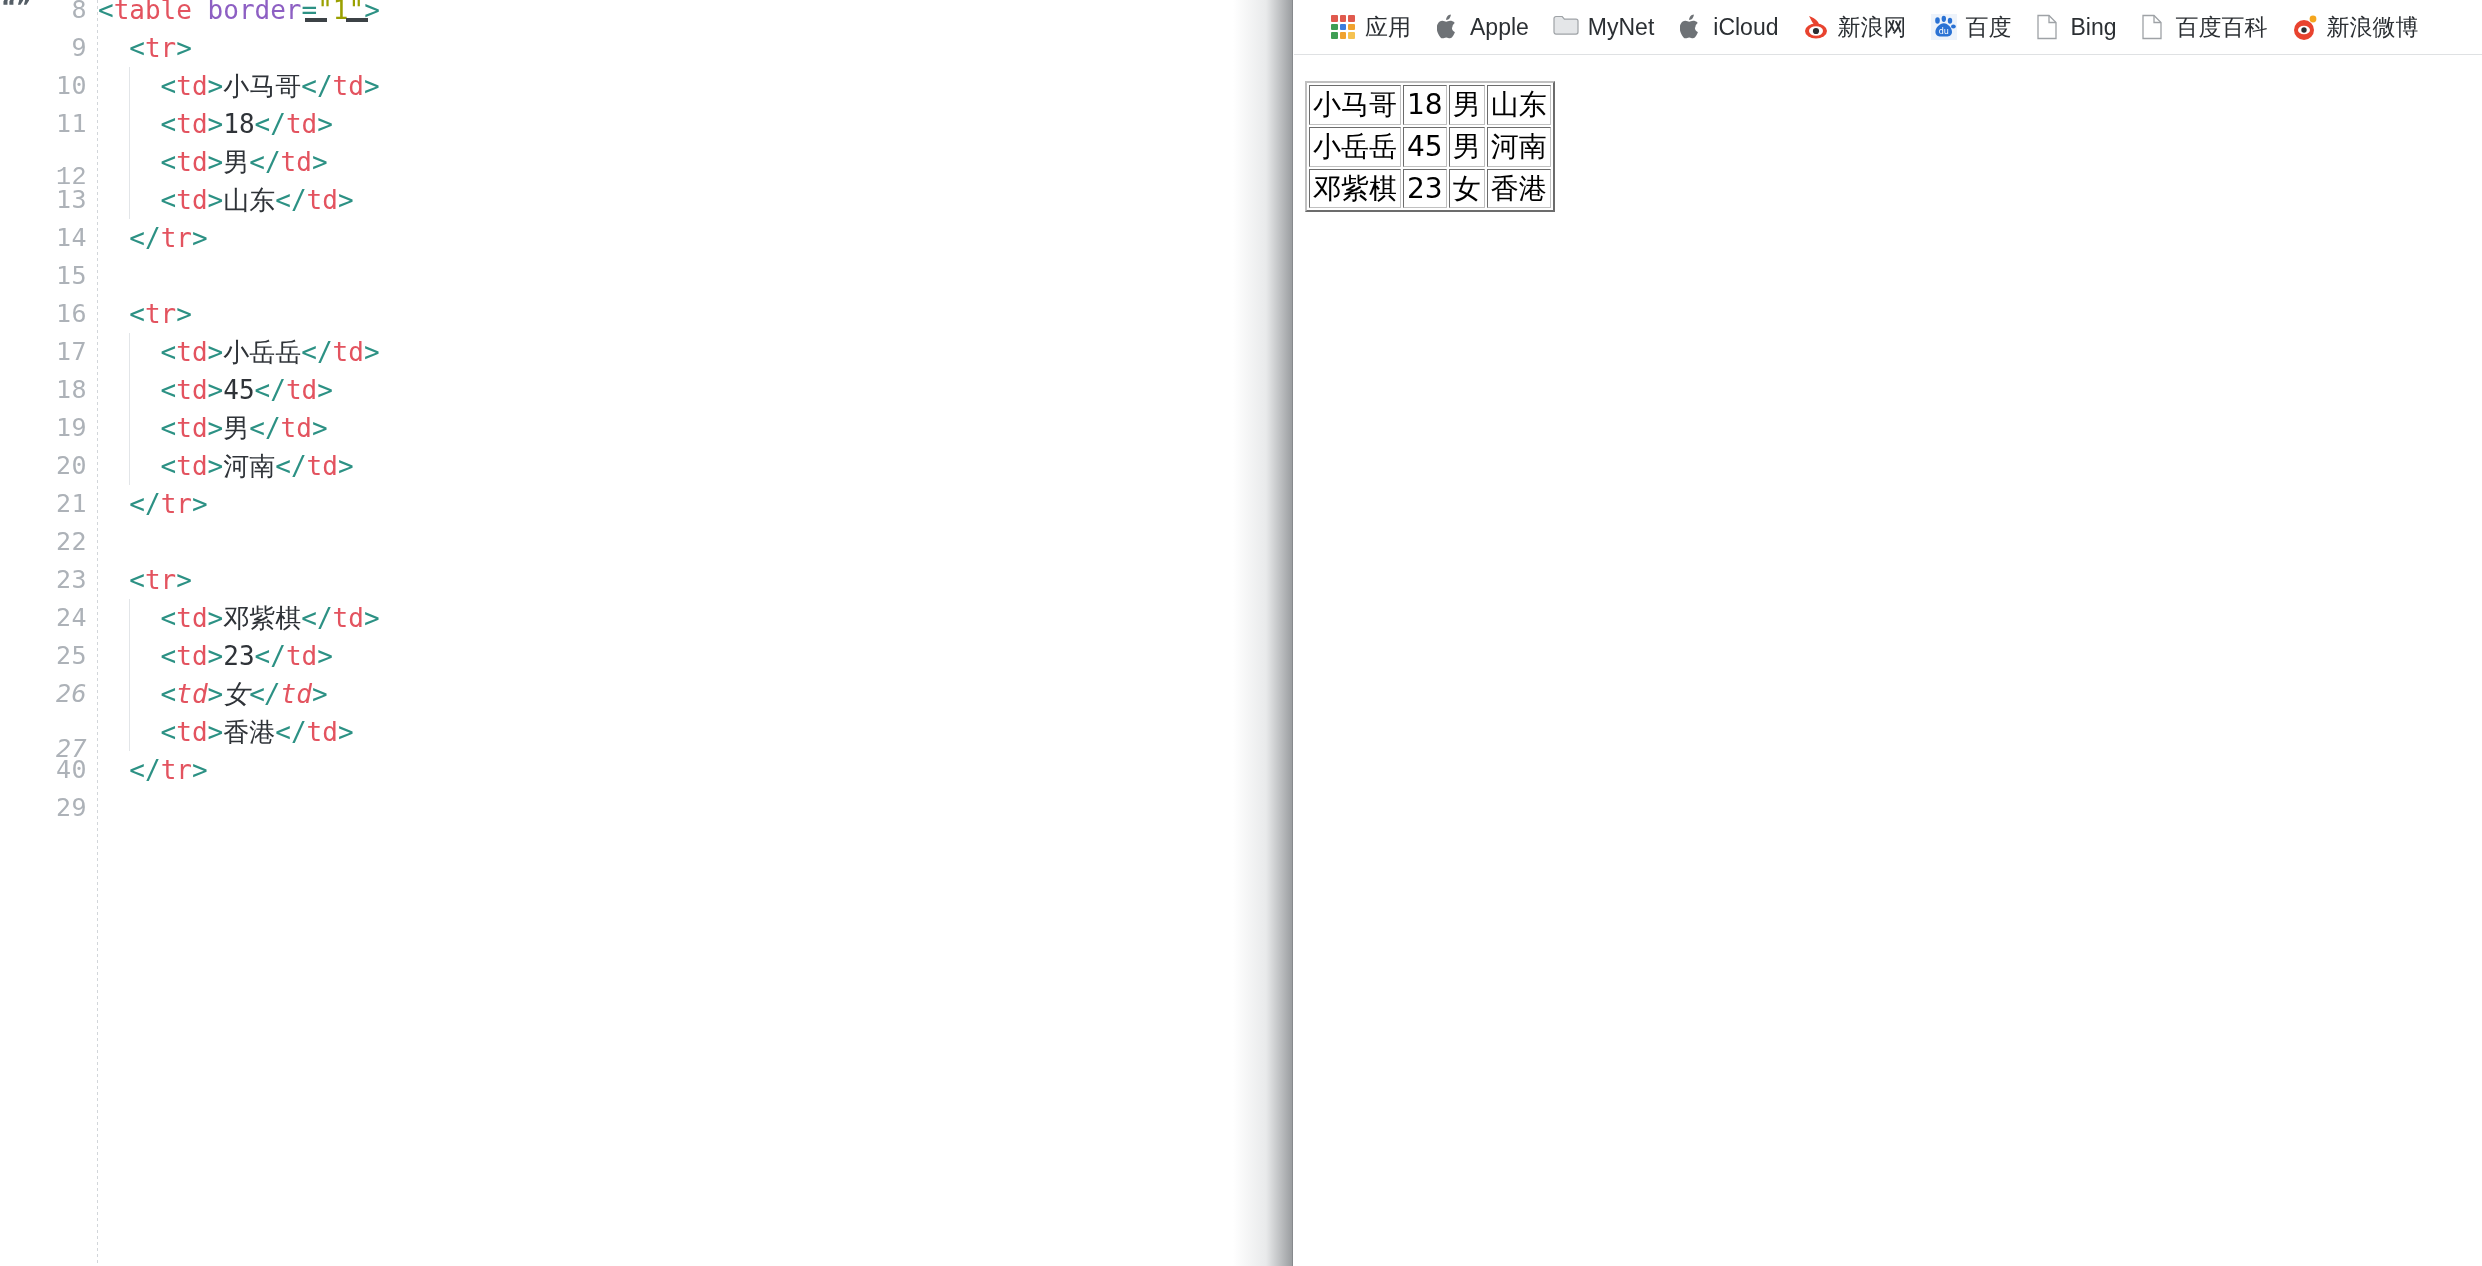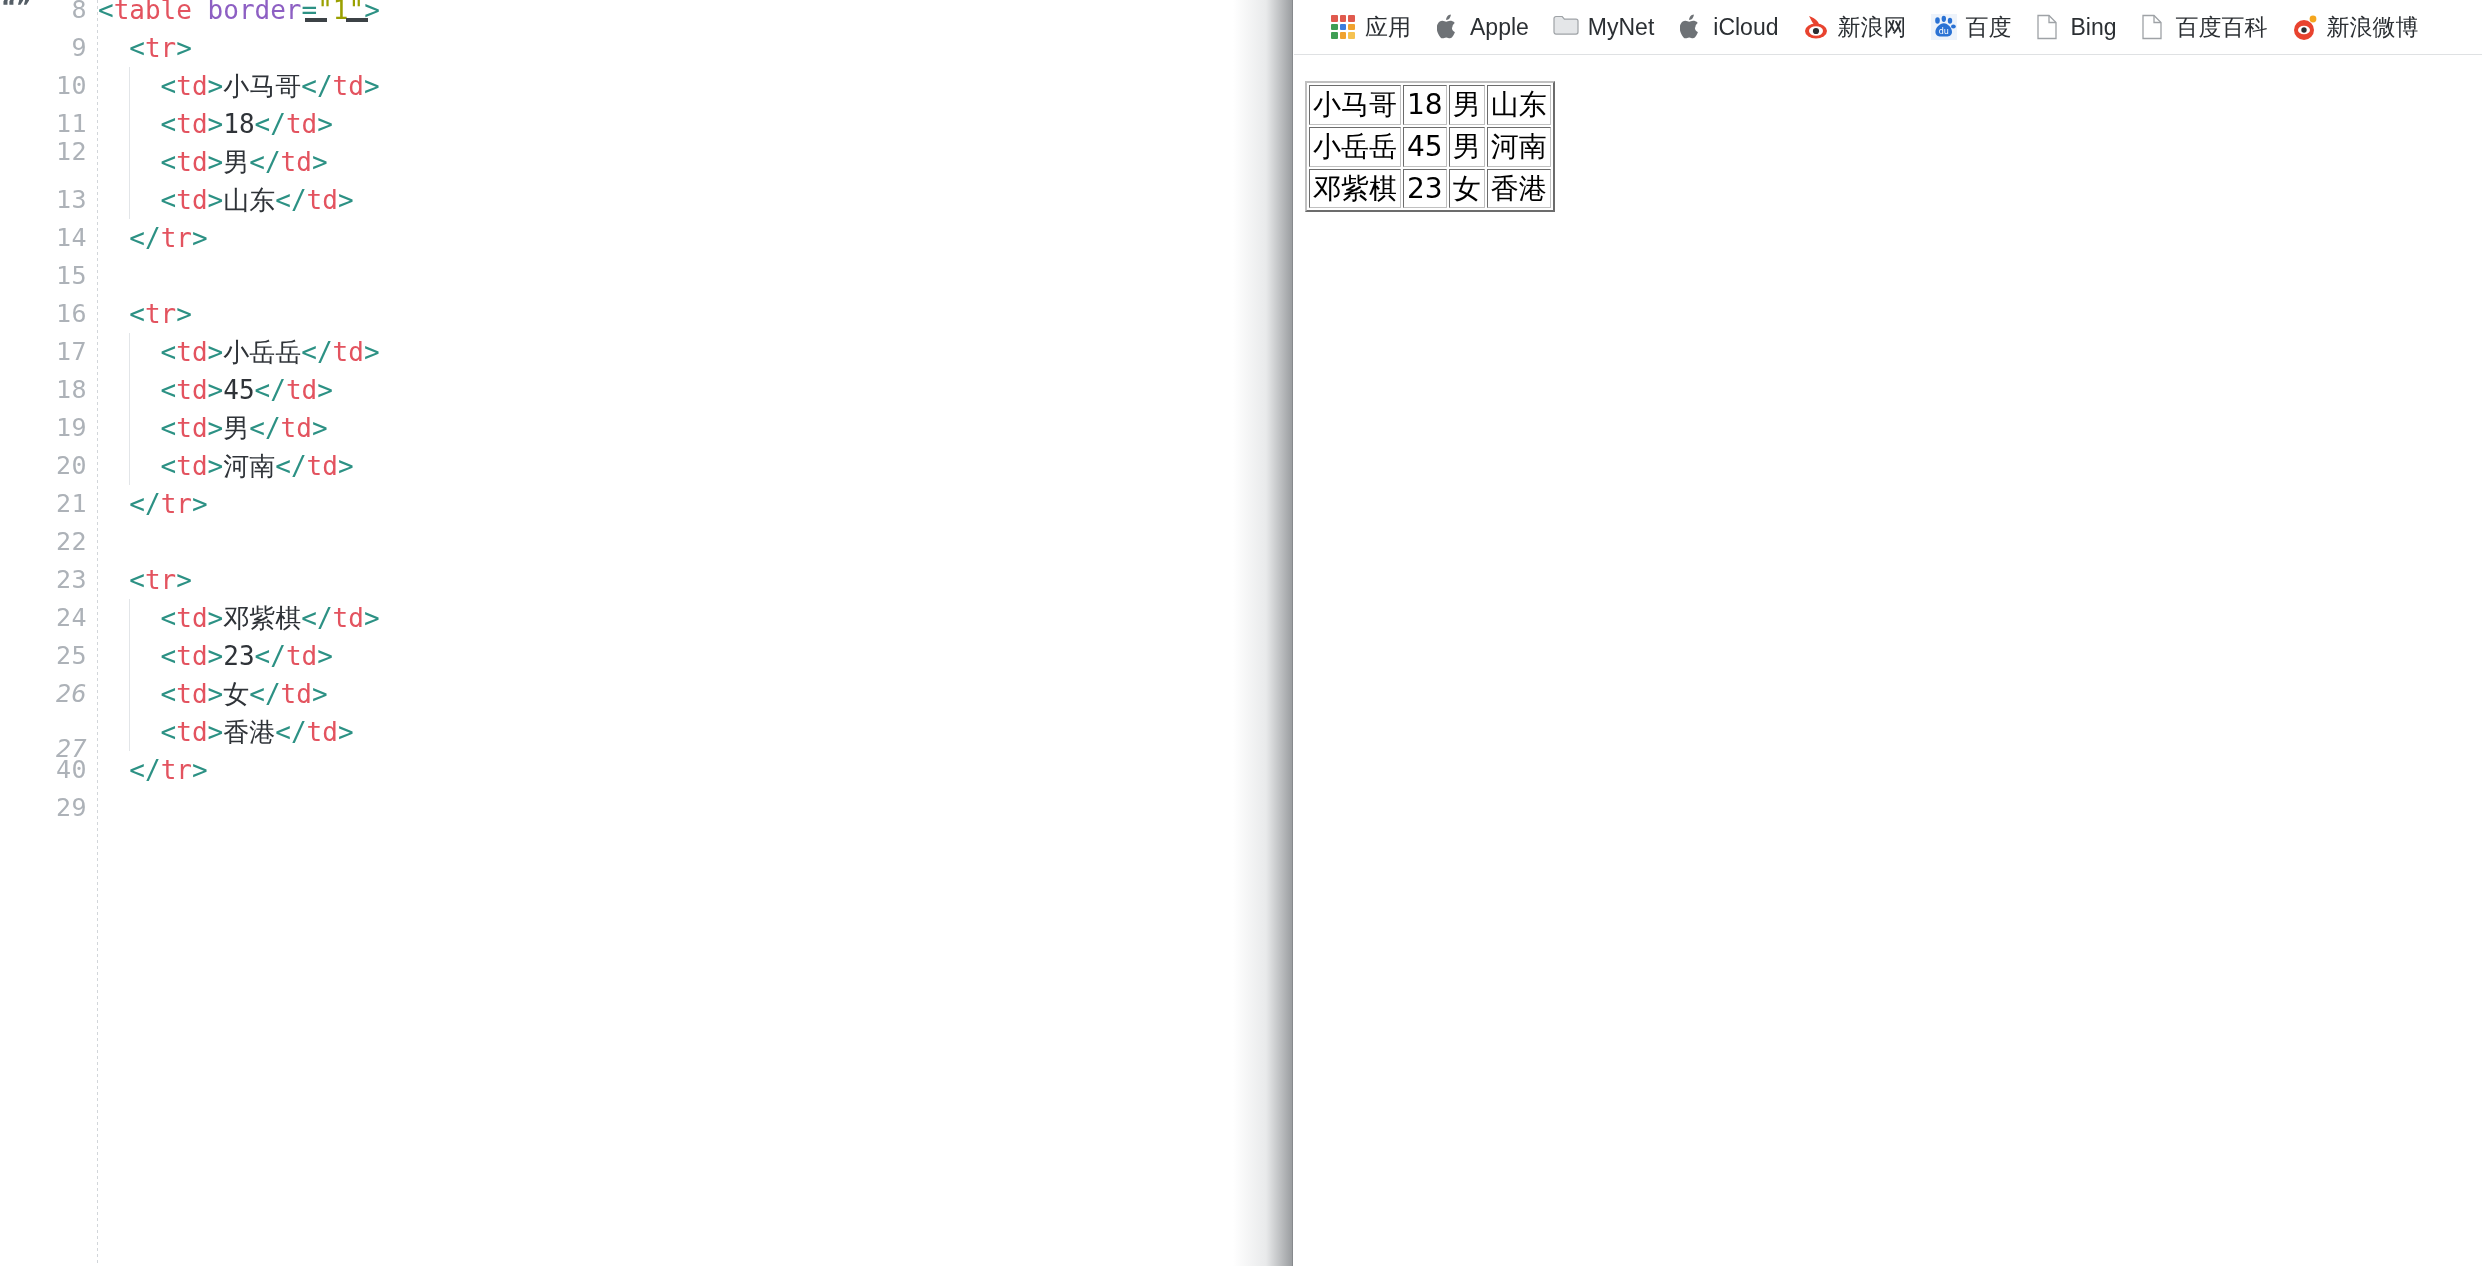--- a/index.html
+++ b/index.html
@@ -192,21 +192,21 @@
     <div class="fold-strip">
       <span class="fold-quote">“”</span>
     </div>
 
     <div class="gutter-active-bg"></div>
     <div class="gutter" id="gutter">
         <div class="gutter-line" style="top: -9px;">8</div>
         <div class="gutter-line" style="top: 29px;">9</div>
         <div class="gutter-line" style="top: 67px;">10</div>
         <div class="gutter-line" style="top: 105px;">11</div>
-        <div class="gutter-line" style="top: 133px;">12</div>
+        <div class="gutter-line" style="top: 159px; font-family: Liberation Mono, monospace;">12</div>
         <div class="gutter-line" style="top: 181px;">13</div>
         <div class="gutter-line" style="top: 219px;">14</div>
         <div class="gutter-line" style="top: 257px;">15</div>
         <div class="gutter-line" style="top: 295px;">16</div>
         <div class="gutter-line" style="top: 333px;">17</div>
         <div class="gutter-line" style="top: 371px;">18</div>
         <div class="gutter-line" style="top: 409px;">19</div>
         <div class="gutter-line" style="top: 447px;">20</div>
         <div class="gutter-line" style="top: 485px; text-align: right;">21</div>
         <div class="gutter-line" style="top: 523px;">22</div>
@@ -232,21 +232,21 @@
         <div class="code-line" style="top: 295px;"><span class="t-brk">  &lt;</span><span class="t-tag">tr</span><span class="t-brk">&gt;</span></div>
         <div class="code-line" style="top: 333px;"><span class="t-brk">    &lt;</span><span class="t-tag">td</span><span class="t-brk">&gt;</span><span class="t-txt">小岳岳</span><span class="t-brk">&lt;/</span><span class="t-tag">td</span><span class="t-brk">&gt;</span></div>
         <div class="code-line" style="top: 371px;"><span class="t-brk">    &lt;</span><span class="t-tag">td</span><span class="t-brk">&gt;</span><span class="t-txt">45</span><span class="t-brk">&lt;/</span><span class="t-tag">td</span><span class="t-brk">&gt;</span></div>
         <div class="code-line" style="top: 409px;"><span class="t-brk">    &lt;</span><span class="t-tag">td</span><span class="t-brk">&gt;</span><span class="t-txt">男</span><span class="t-brk">&lt;/</span><span class="t-tag">td</span><span class="t-brk">&gt;</span></div>
         <div class="code-line" style="top: 447px;"><span class="t-brk">    &lt;</span><span class="t-tag">td</span><span class="t-brk">&gt;</span><span class="t-txt">河南</span><span class="t-brk">&lt;/</span><span class="t-tag">td</span><span class="t-brk">&gt;</span></div>
         <div class="code-line" style="top: 485px;"><span class="t-brk">  &lt;/</span><span class="t-tag">tr</span><span class="t-brk">&gt;</span></div>
         <div class="code-line" style="top: 523px;"></div>
         <div class="code-line" style="top: 561px;"><span class="t-brk">  &lt;</span><span class="t-tag">tr</span><span class="t-brk">&gt;</span></div>
         <div class="code-line" style="top: 599px; text-align: right;"><span class="t-brk">    &lt;</span><span class="t-tag">td</span><span class="t-brk">&gt;</span><span class="t-txt">邓紫棋</span><span class="t-brk">&lt;/</span><span class="t-tag">td</span><span class="t-brk">&gt;</span></div>
         <div class="code-line" style="top: 637px;"><span class="t-brk">    &lt;</span><span class="t-tag">td</span><span class="t-brk">&gt;</span><span class="t-txt">23</span><span class="t-brk">&lt;/</span><span class="t-tag">td</span><span class="t-brk">&gt;</span></div>
-        <div class="code-line" style="top: 675px;"><span class="t-brk">    &lt;</span><span class="t-tag">td</span><span class="t-brk">&gt;</span><span class="t-txt">女</span><span class="t-brk">&lt;/</span><span class="t-tag">td</span><span class="t-brk">&gt;</span></div>
+        <div class="code-line" style="top: 675px; font-style: italic;"><span class="t-brk">    &lt;</span><span class="t-tag">td</span><span class="t-brk">&gt;</span><span class="t-txt">女</span><span class="t-brk">&lt;/</span><span class="t-tag">td</span><span class="t-brk">&gt;</span></div>
         <div class="code-line" style="top: 713px;"><span class="t-brk">    &lt;</span><span class="t-tag">td</span><span class="t-brk">&gt;</span><span class="t-txt">香港</span><span class="t-brk">&lt;/</span><span class="t-tag">td</span><span class="t-brk">&gt;</span></div>
         <div class="code-line" style="top: 751px;"><span class="t-brk">  &lt;/</span><span class="t-tag">tr</span><span class="t-brk">&gt;</span></div>
         <div class="code-line" style="top: 789px;"></div>
         <div class="indent-guide" style="left: 31.24px; top: 67px; height: 152px;"></div>
         <div class="indent-guide" style="left: 31.24px; top: 333px; height: 152px;"></div>
         <div class="indent-guide" style="left: 31.24px; top: 599px; height: 152px;"></div>
         <div class="t-cursorbar" style="left: 207px; width: 22px; top: 18px;"></div>
         <div class="t-cursorbar" style="left: 248px; width: 22px; top: 18px;"></div>
       </div>
   </div>

